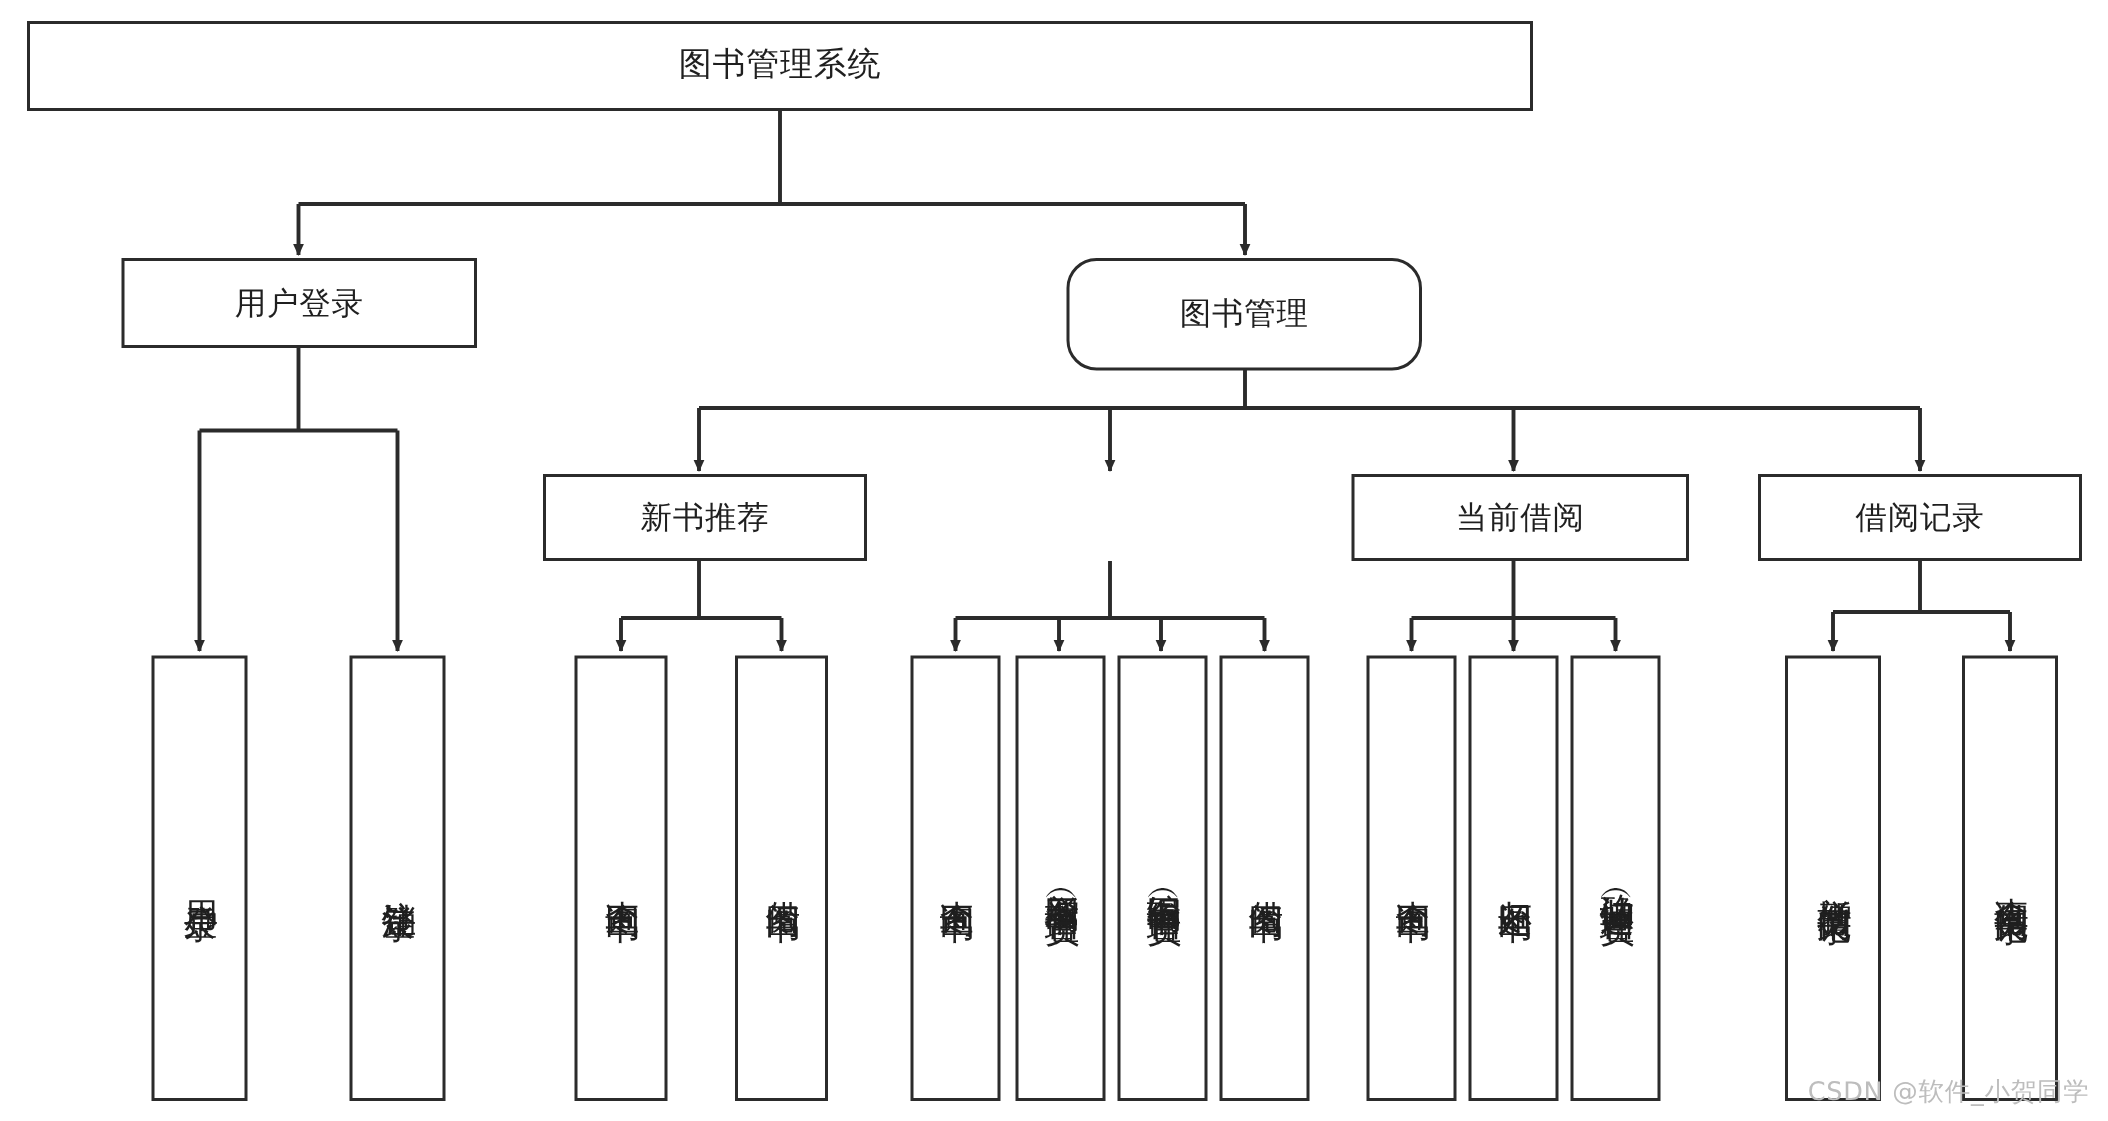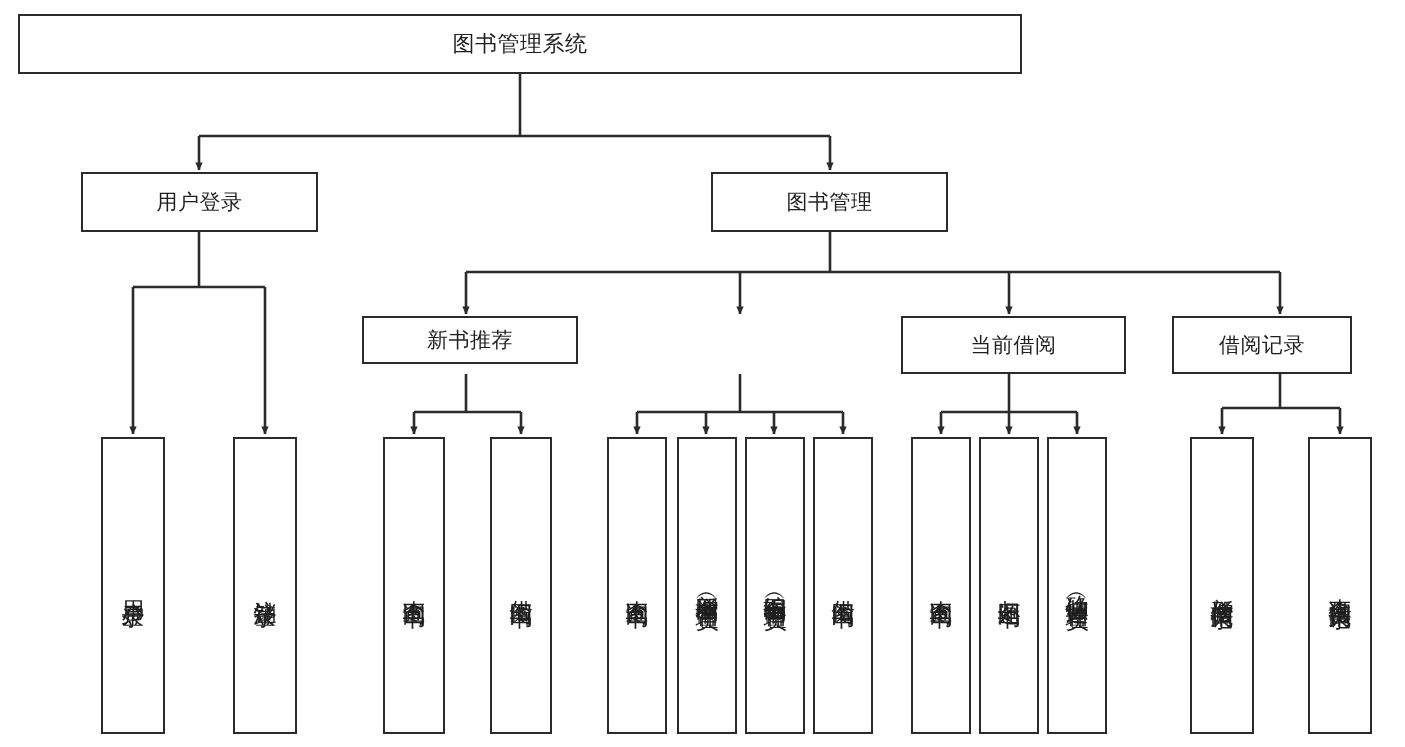--- a/index.html
+++ b/index.html
@@ -134,34 +134,34 @@
   </svg>
 
   <div class="node horiz lvl0" style="left:18px; top:14px; width:1004px; height:60px;">
     <span class="node-label">图书管理系统</span>
   </div>
 
   <div class="node horiz" style="left:81px; top:172px; width:237px; height:60px;">
     <span class="node-label">用户登录</span>
   </div>
 
-  <div class="node horiz" style="left:711px; top:172px; width:237px; height:60px;">
+  <div class="node horiz" style="left:711px; top:172px; width:237px; height:75px;border-radius:20px;">
     <span class="node-label">图书管理</span>
   </div>
 
-  <div class="node horiz" style="left:362px; top:316px; width:216px; height:48px;">
+  <div class="node horiz" style="left:362px; top:316px; width:216px; height:58px;">
     <span class="node-label">新书推荐</span>
   </div>
 
 
   <div class="node horiz" style="left:901px; top:316px; width:225px; height:58px;">
     <span class="node-label">当前借阅</span>
   </div>
 
-  <div class="node horiz" style="left:1172px; top:316px; width:180px; height:58px;">
+  <div class="node horiz" style="left:1172px; top:316px; width:216px; height:58px;">
     <span class="node-label">借阅记录</span>
   </div>
 
   <div class="node leaf" style="left:101px; top:437px; width:64px; height:297px;">
     <span class="node-label">用户登录</span>
   </div>
 
   <div class="node leaf" style="left:233px; top:437px; width:64px; height:297px;">
     <span class="node-label">注销登录</span>
   </div>
@@ -203,14 +203,15 @@
   </div>
 
   <div class="node leaf" style="left:1190px; top:437px; width:64px; height:297px;">
     <span class="node-label">新增借阅记录</span>
   </div>
 
   <div class="node leaf" style="left:1308px; top:437px; width:64px; height:297px;">
     <span class="node-label">查询借阅记录</span>
   </div>
 
+  <div id="watermark">CSDN @软件_小贺同学</div>
 
 </div>
 
 </body></html>

